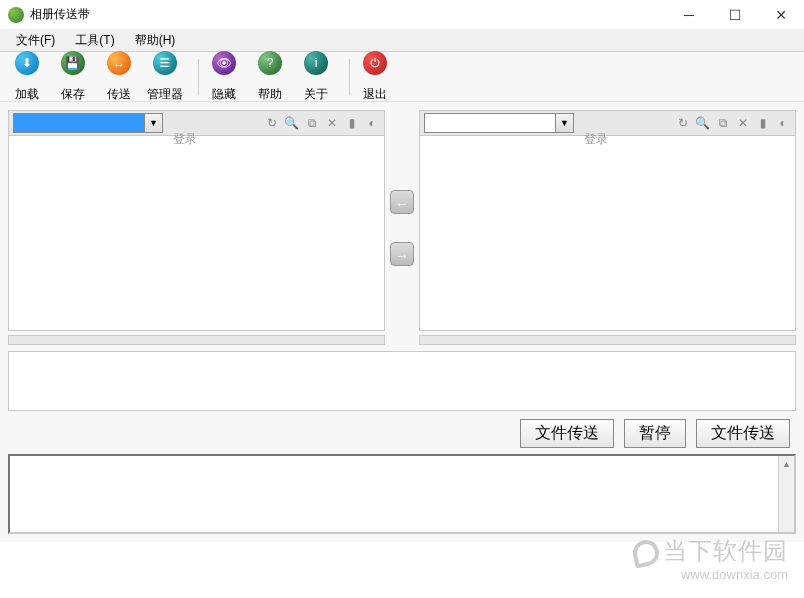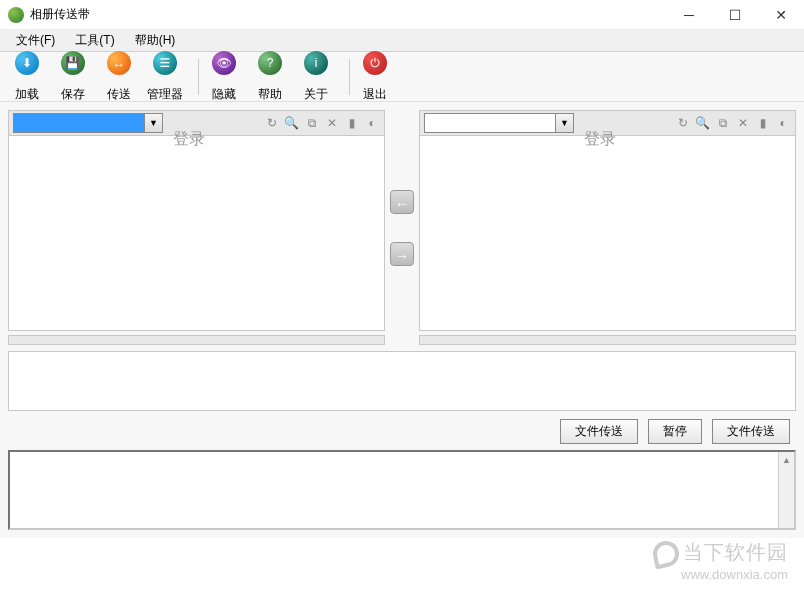--- a/index.html
+++ b/index.html
@@ -21,38 +21,38 @@
 .tool-sep { width: 1px; height: 36px; background: #ccc; margin: 0 6px; }
 
 .main { padding: 8px; background: #f7f7f7; }
 
 .panels { display: flex; position: relative; }
 .panel { flex: 1; }
 .panel-toolbar { height: 26px; background: #e8e8e8; border: 1px solid #c8c8c8; display: flex; align-items: center; padding: 0 4px; gap: 4px; }
 .combo { height: 20px; width: 150px; border: 1px solid #888; background: #fff; display: flex; position: relative; }
 .combo.sel { background: #3399ff; }
 .combo .arrow { width: 18px; background: linear-gradient(#f5f5f5,#ddd); border-left: 1px solid #888; display: flex; align-items: center; justify-content: center; font-size: 9px; }
-.login-link { font-size: 16px; color: #999; padding: 0 6px; cursor: default; margin-top: 32px; }
+.login-link { font-size: 12px; color: #999; padding: 0 6px; cursor: default; margin-top: 32px; }
 .mini-ico { width: 16px; height: 16px; display: flex; align-items: center; justify-content: center; color: #888; font-size: 12px; cursor: default; }
 .panel-body { height: 195px; border: 1px solid #c8c8c8; border-top: none; background: #fff; margin-bottom: 4px; }
 .panel-footer { height: 10px; background: #e8e8e8; border: 1px solid #c8c8c8; }
 .panel-gap { width: 34px; position: relative; display: flex; flex-direction: column; align-items: center; justify-content: center; gap: 28px; }
 .arrow-btn { width: 24px; height: 24px; background: linear-gradient(#ddd,#bbb); border: 1px solid #999; border-radius: 4px; display: flex; align-items: center; justify-content: center; color: #fff; font-size: 14px; cursor: default; }
 
 .mid-area { height: 60px; border: 1px solid #c8c8c8; background: #fff; margin-top: 6px; }
 
 .btn-row { display: flex; justify-content: flex-end; gap: 10px; margin-top: 8px; padding-right: 6px; }
-.btn { border: 1px solid #888; background: linear-gradient(#fdfdfd,#e6e6e6); padding: 3px 14px; font-size: 12px; cursor: default; }
+.btn { border: 1px solid #888; background: linear-gradient(#fdfdfd,#e6e6e6); padding: 3px 14px; font-size: 16px; cursor: default; }
 
 .log-area { height: 80px; border: 2px inset #c8c8c8; background: #fff; margin-top: 6px; position: relative; }
 .scroll-stub { position: absolute; right: 0; top: 0; bottom: 0; width: 16px; background: #f0f0f0; border-left: 1px solid #d0d0d0; }
 .scroll-arrow { height: 16px; display: flex; align-items: center; justify-content: center; font-size: 9px; color: #888; }
 
 .watermark { position: absolute; right: 16px; bottom: 16px; text-align: right; color: #ccc; pointer-events: none; }
-.watermark .big { font-size: 20px; letter-spacing: 1px; }
+.watermark .big { font-size: 24px; letter-spacing: 1px; }
 .watermark .small { font-size: 13px; }
 .watermark .o { display: inline-block; width: 26px; height: 26px; border: 4px solid #ccc; border-radius: 50% 50% 50% 10%; transform: rotate(-12deg); margin-right: 4px; vertical-align: middle; }
 </style>
 </head>
 <body>
 
 <div class="titlebar">
   <div class="app-icon"></div>
   <div class="title">相册传送带</div>
   <div class="win-controls">

